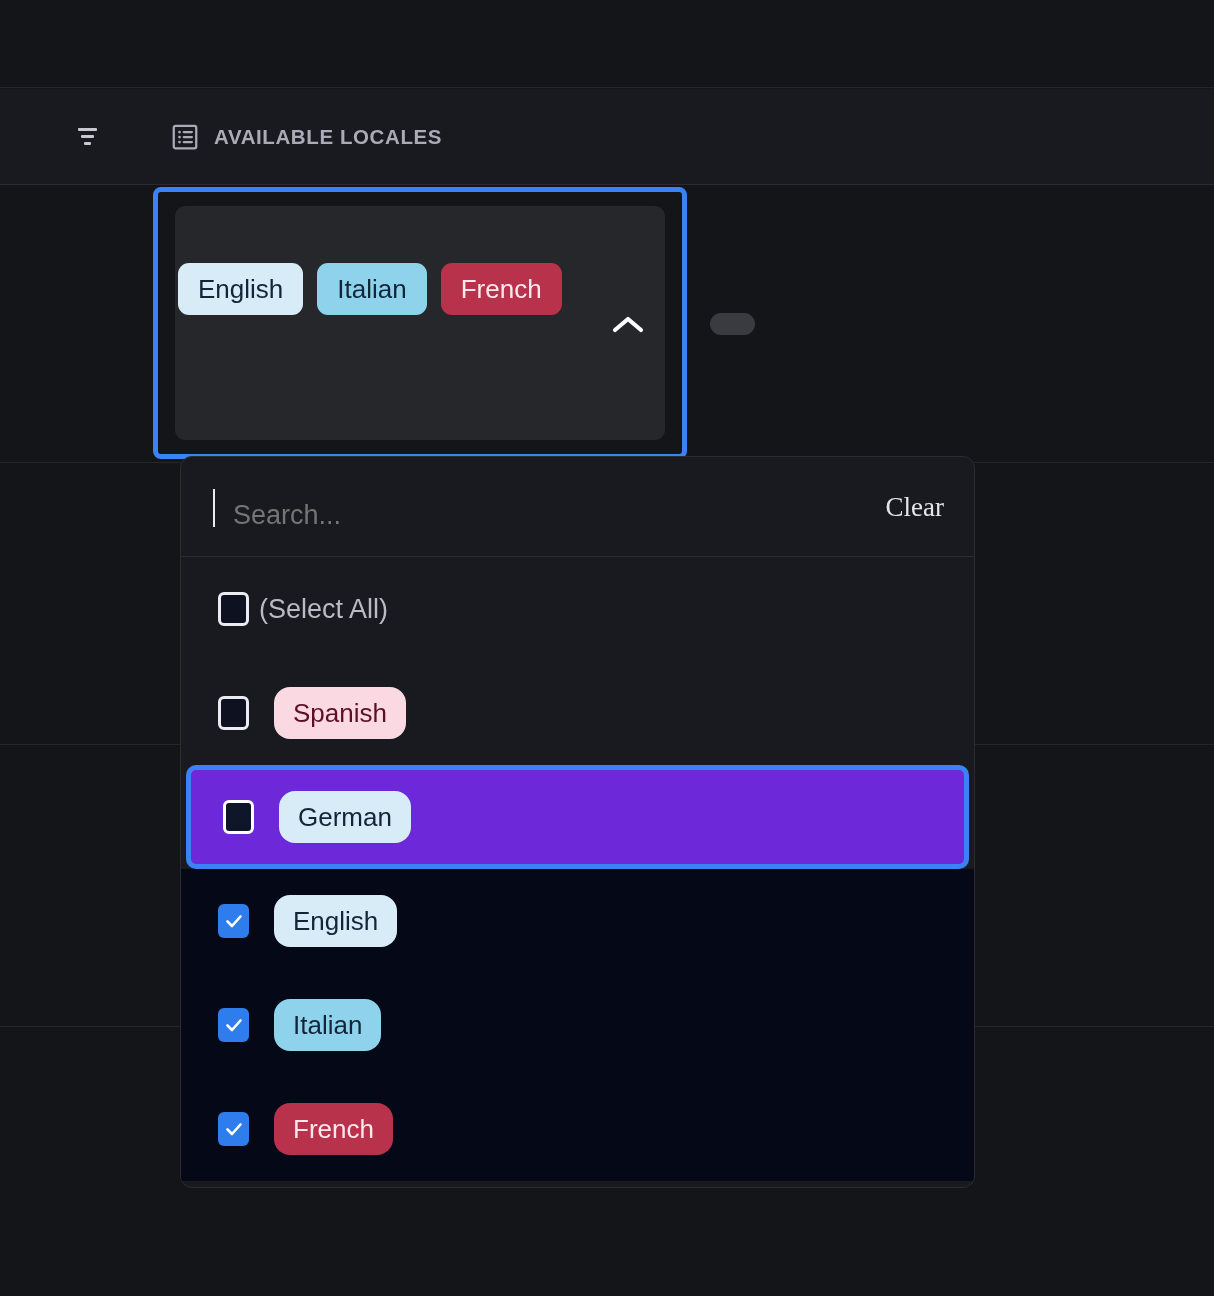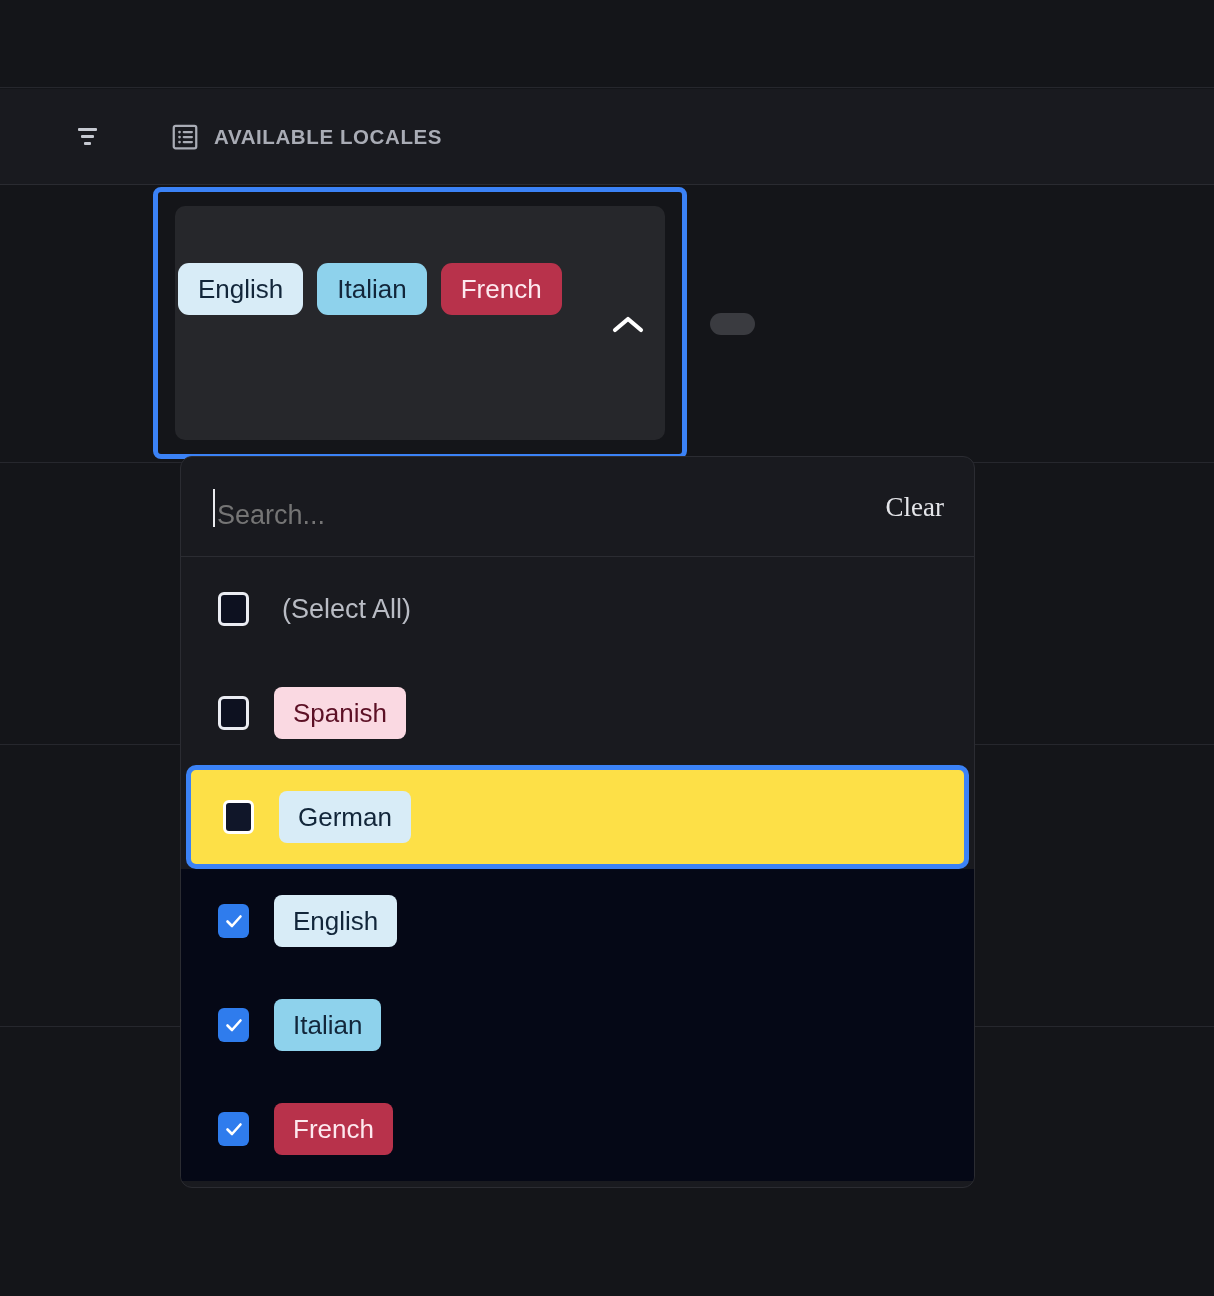--- a/index.html
+++ b/index.html
@@ -116,21 +116,21 @@
     height: 52px;
     padding: 0 20px;
     border-radius: 11px;
     font-size: 26px;
     line-height: 1;
     white-space: nowrap;
   }
   .chip-sm {
     height: 52px;
     padding: 0 19px;
-    border-radius: 8px;
+    border-radius: 16px;
     font-size: 26px;
   }
 
   .chev-btn {
     position: absolute;
     left: 604px; top: 305px;
     width: 48px; height: 40px;
     z-index: 8;
     display: flex; align-items: center; justify-content: center;
     cursor: pointer;
@@ -166,21 +166,21 @@
     display: flex; align-items: center;
   }
   .dd-caret {
     position: absolute;
     left: 32px; top: 32px;
     width: 2px; height: 38px;
     background: #e9eaee;
   }
   .dd-search-input {
     position: absolute;
-    left: 36px; top: 0; height: 117px;
+    left: 52px; top: 0; height: 117px;
     width: 640px;
     display: flex; align-items: center;
     font-size: 27px;
     color: #ef4444;
     background: transparent;
     border: none;
     outline: none;
     font-family: "Liberation Sans", sans-serif;
     cursor: text;
   }
@@ -201,41 +201,41 @@
   .dd-item {
     position: relative;
     display: flex;
     align-items: center;
     height: 104px;
     padding-left: 37px;
     cursor: pointer;
   }
   .dd-item.selected { background: #050816; }
   .dd-item.focused {
-    background: #fde047;
+    background: #6d28d9;
     border: 5px solid #3b82f6;
     border-radius: 10px;
     padding-left: 32px;
     height: 104px;
     margin: 0 5px;
   }
 
   .cb {
     width: 31px; height: 34px;
     border-radius: 6px;
     flex: 0 0 auto;
     display: flex; align-items: center; justify-content: center;
   }
   .cb.unchecked { background: #0d1120; border: 3px solid #eaecf2; }
   .cb.unchecked.bright { background: #101629; border: 3px solid #ffffff; }
   .cb.checked { background: #2f7ced; border: none; }
   .cb.checked svg { display: block; }
 
   .dd-label {
-    margin-left: 33px;
+    margin-left: 10px;
     font-size: 27px;
     color: #b9bcc4;
     white-space: nowrap;
   }
   .dd-chip { margin-left: 25px; }
 </style>
 </head>
 <body>
 
 <div class="app">

